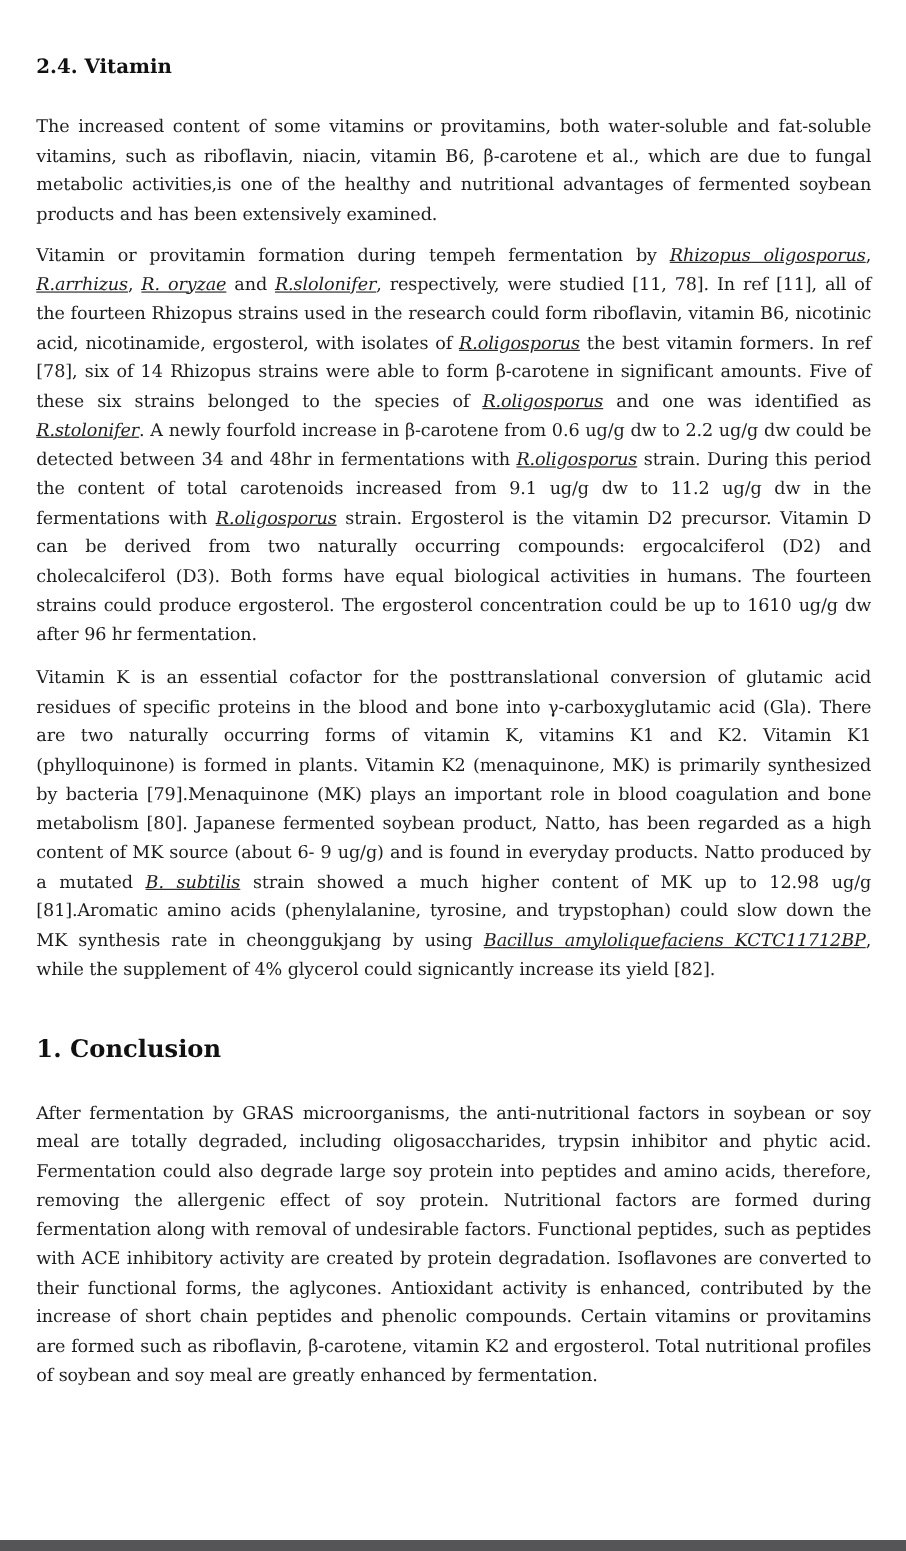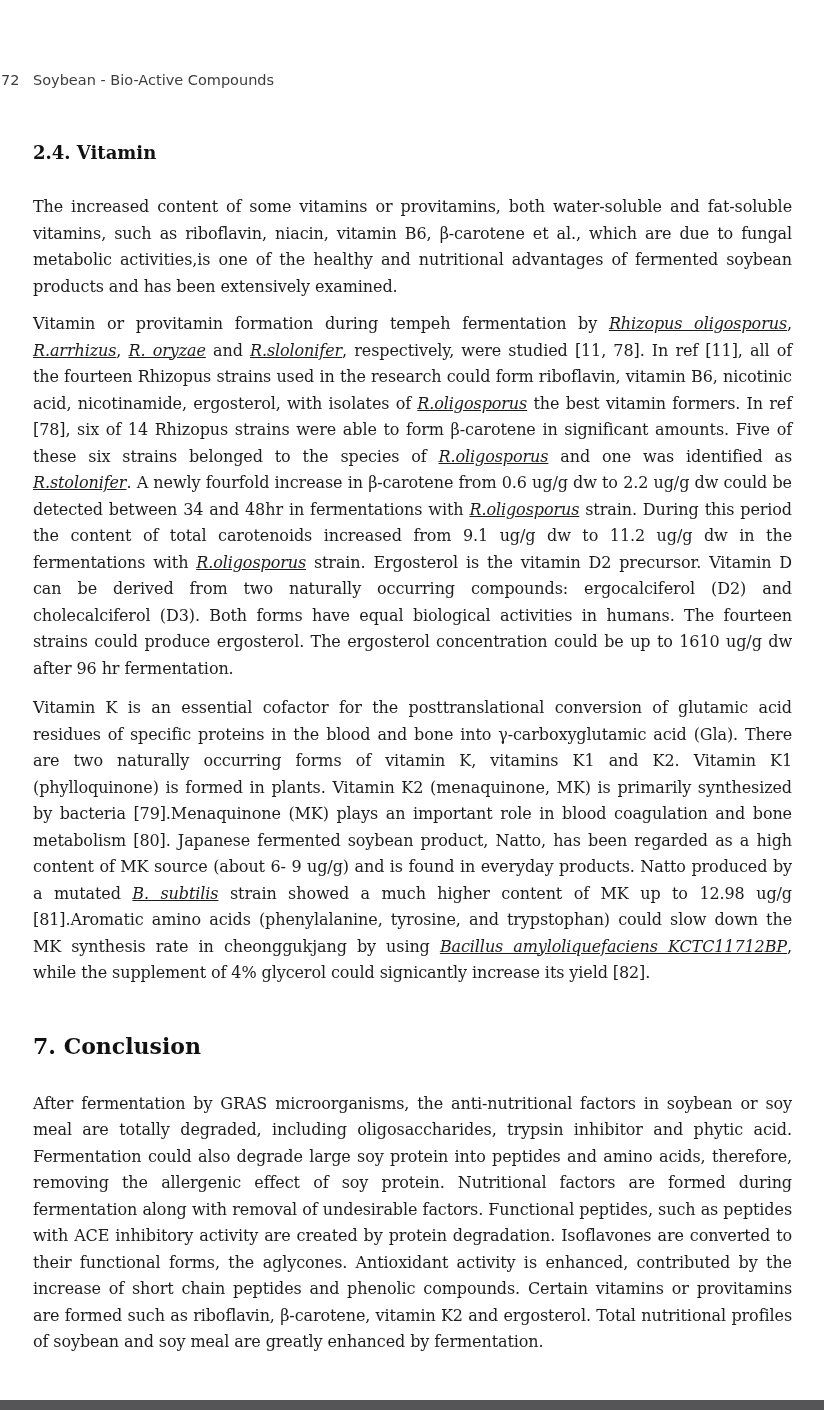--- a/index.html
+++ b/index.html
@@ -54,36 +54,32 @@
     width:100%;
     height:10px;
     background:#555557;
   }
 </style>
 </head>
 <body>
 
 <div class="page">
 
-  <header class="running-head">
-    <span class="pagenum">72</span>
-    <span class="runtitle">Soybean - Bio-Active Compounds</span>
-  </header>
 
   <main class="content">
 
     <h2 class="h-sub">2.4. Vitamin</h2>
 
     <p class="body-par first"><span>The increased content of some vitamins or provitamins, both water-soluble and fat-soluble vitamins, such as riboflavin, niacin, vitamin B6, β-carotene et al., which are due to fungal metabolic activities,is one of the healthy and nutritional advantages of fermented soybean products and has been extensively examined.</span></p>
 
     <p class="body-par"><span>Vitamin or provitamin formation during tempeh fermentation by </span><span class="it">Rhizopus oligosporus</span><span>, </span><span class="it">R.arrhizus</span><span>, </span><span class="it">R. oryzae</span><span> and </span><span class="it">R.slolonifer</span><span>, respectively, were studied [11, 78]. In ref [11], all of the fourteen Rhizopus strains used in the research could form riboflavin, vitamin B6, nicotinic acid, nicotinamide, ergosterol, with isolates of </span><span class="it">R.oligosporus</span><span> the best vitamin formers. In ref [78], six of 14 Rhizopus strains were able to form β-carotene in significant amounts. Five of these six strains belonged to the species of </span><span class="it">R.oligosporus</span><span> and one was identified as </span><span class="it">R.stolonifer</span><span>. A newly fourfold increase in β-carotene from 0.6 ug/g dw to 2.2 ug/g dw could be detected between 34 and 48hr in fermentations with </span><span class="it">R.oligosporus</span><span> strain. During this period the content of total carotenoids increased from 9.1 ug/g dw to 11.2 ug/g dw in the fermentations with </span><span class="it">R.oligosporus</span><span> strain. Ergosterol is the vitamin D2 precursor. Vitamin D can be derived from two naturally occurring compounds: ergocalciferol (D2) and cholecalciferol (D3). Both forms have equal biological activities in humans. The fourteen strains could produce ergosterol. The ergosterol concentration could be up to 1610 ug/g dw after 96 hr fermentation.</span></p>
 
     <p class="body-par gap"><span>Vitamin K is an essential cofactor for the posttranslational conversion of glutamic acid residues of specific proteins in the blood and bone into γ-carboxyglutamic acid (Gla). There are two naturally occurring forms of vitamin K, vitamins K1 and K2. Vitamin K1 (phylloquinone) is formed in plants. Vitamin K2 (menaquinone, MK) is primarily synthesized by bacteria [79].Menaquinone (MK) plays an important role in blood coagulation and bone metabolism [80]. Japanese fermented soybean product, Natto, has been regarded as a high content of MK source (about 6- 9 ug/g) and is found in everyday products. Natto produced by a mutated </span><span class="it">B. subtilis</span><span> strain showed a much higher content of MK up to 12.98 ug/g [81].Aromatic amino acids (phenylalanine, tyrosine, and trypstophan) could slow down the MK synthesis rate in cheonggukjang by using </span><span class="it">Bacillus amyloliquefaciens KCTC11712BP</span><span>, while the supplement of 4% glycerol could signicantly increase its yield [82].</span></p>
 
-    <h1 class="h-main">7. Conclusion</h1>
+    <h1 class="h-main">1. Conclusion</h1>
 
     <p class="body-par conclusion"><span>After fermentation by GRAS microorganisms, the anti-nutritional factors in soybean or soy meal are totally degraded, including oligosaccharides, trypsin inhibitor and phytic acid. Fermentation could also degrade large soy protein into peptides and amino acids, therefore, removing the allergenic effect of soy protein. Nutritional factors are formed during fermentation along with removal of undesirable factors. Functional peptides, such as peptides with ACE inhibitory activity are created by protein degradation. Isoflavones are converted to their functional forms, the aglycones. Antioxidant activity is enhanced, contributed by the increase of short chain peptides and phenolic compounds. Certain vitamins or provitamins are formed such as riboflavin, β-carotene, vitamin K2 and ergosterol. Total nutritional profiles of soybean and soy meal are greatly enhanced by fermentation.</span></p>
 
   </main>
 
   <div class="bottom-bar" style="background: rgb(85, 85, 87);"></div>
 
 </div>
 
 </body></html>

